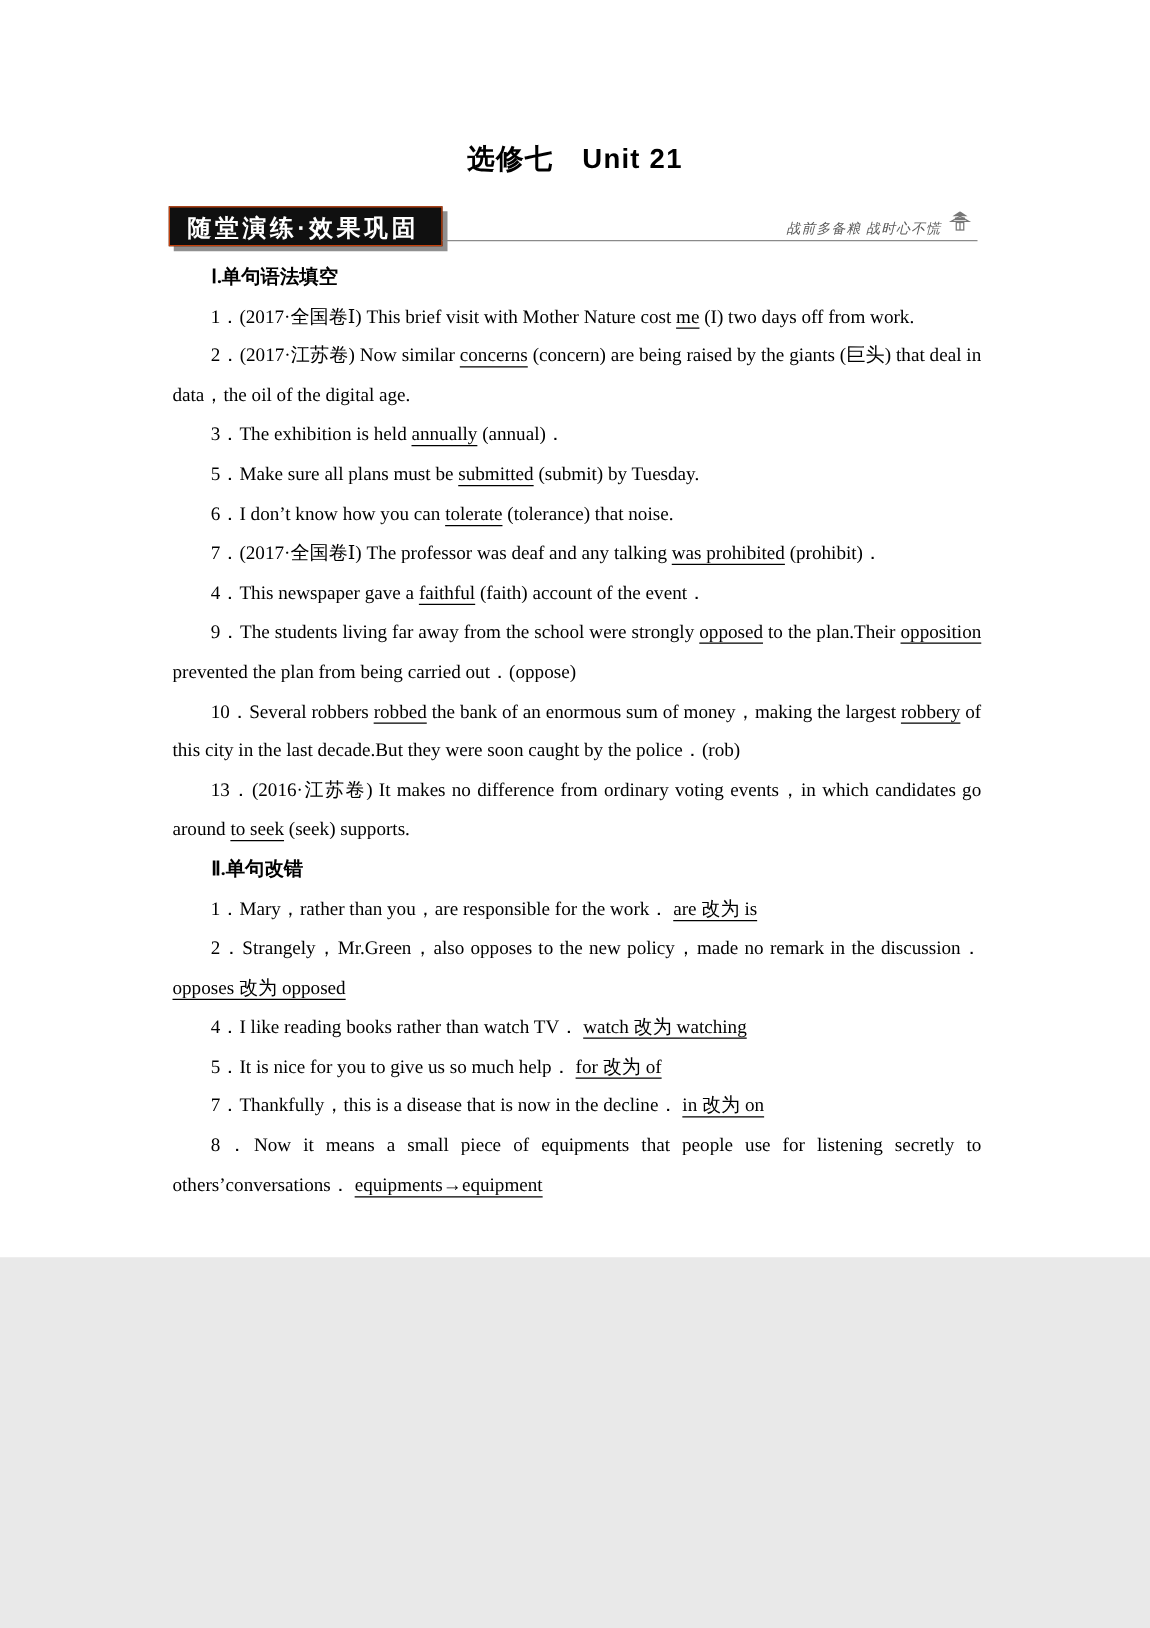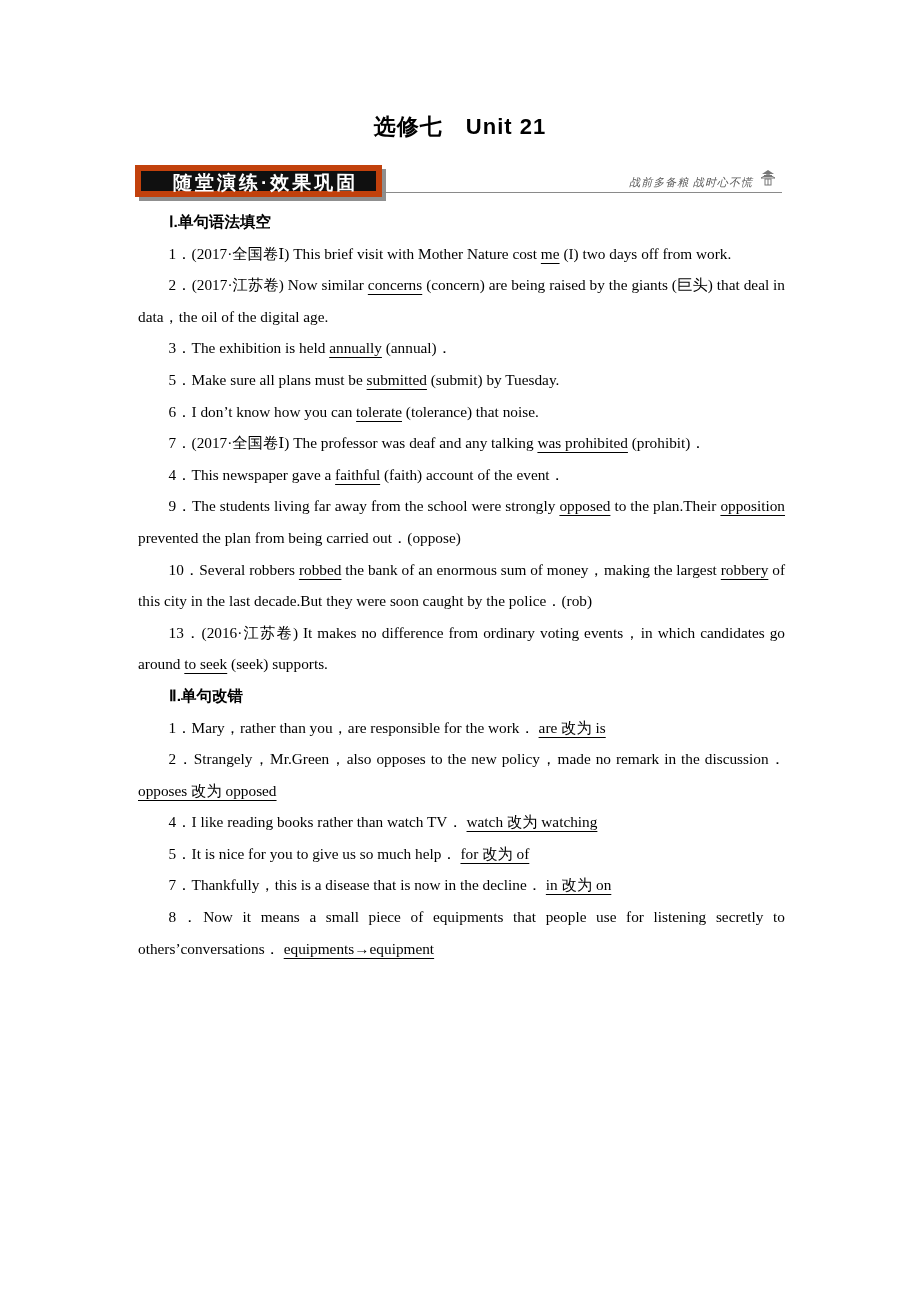--- a/index.html
+++ b/index.html
@@ -1,18 +1,18 @@
 <!DOCTYPE html>
 <html><head>
 <meta charset="utf-8">
 <style>
   html,body { margin:0; padding:0; background:#e9e9e9; }
   .page {
     position:relative;
-    width:920px; height:1302px;
+    width:920px; height:1006px;
     margin:0 auto;
     background:#ffffff;
     font-family:"Liberation Serif","DejaVu Serif",serif;
     color:#000;
     overflow:hidden;
   }
   .doc-title {
     position:absolute;
     top:112px; left:0; right:0;
     text-align:center;
@@ -28,22 +28,22 @@
     align-items:stretch;
     height:32px;
   }
   .banner {
     background:#101010;
     color:#fff;
     font-family:"Liberation Sans","DejaVu Sans",sans-serif;
     font-weight:bold;
     font-size:19px;
     letter-spacing:3px;
-    padding:3px 18px 0 32px;
-    border:6px solid #c2410c;
+    padding:3px 18px 0 14px;
+    border:1px solid #c2410c;
     box-shadow:4px 4px 0 #8f8f8f;
     display:flex;
     align-items:center;
     white-space:nowrap;
   }
   .slogan-wrap {
     flex:1;
     display:flex;
     align-items:flex-end;
     justify-content:flex-end;
@@ -63,21 +63,21 @@
   .content {
     position:absolute;
     top:206px; left:138px; right:135px;
     font-size:15.3px;
     line-height:31.6px;
     text-align:justify;
   }
   .para { margin:0; text-indent:2em; }
   .para.heading {
     font-weight:bold;
-    font-family:Liberation Sans, sans-serif;
+    font-family:Liberation Serif, serif;
     font-size:15.5px;
     text-align:left;
   }
   .u {
     text-decoration:underline;
     text-decoration-thickness:1px;
     text-underline-offset:4px;
   }
 </style>
 </head>

